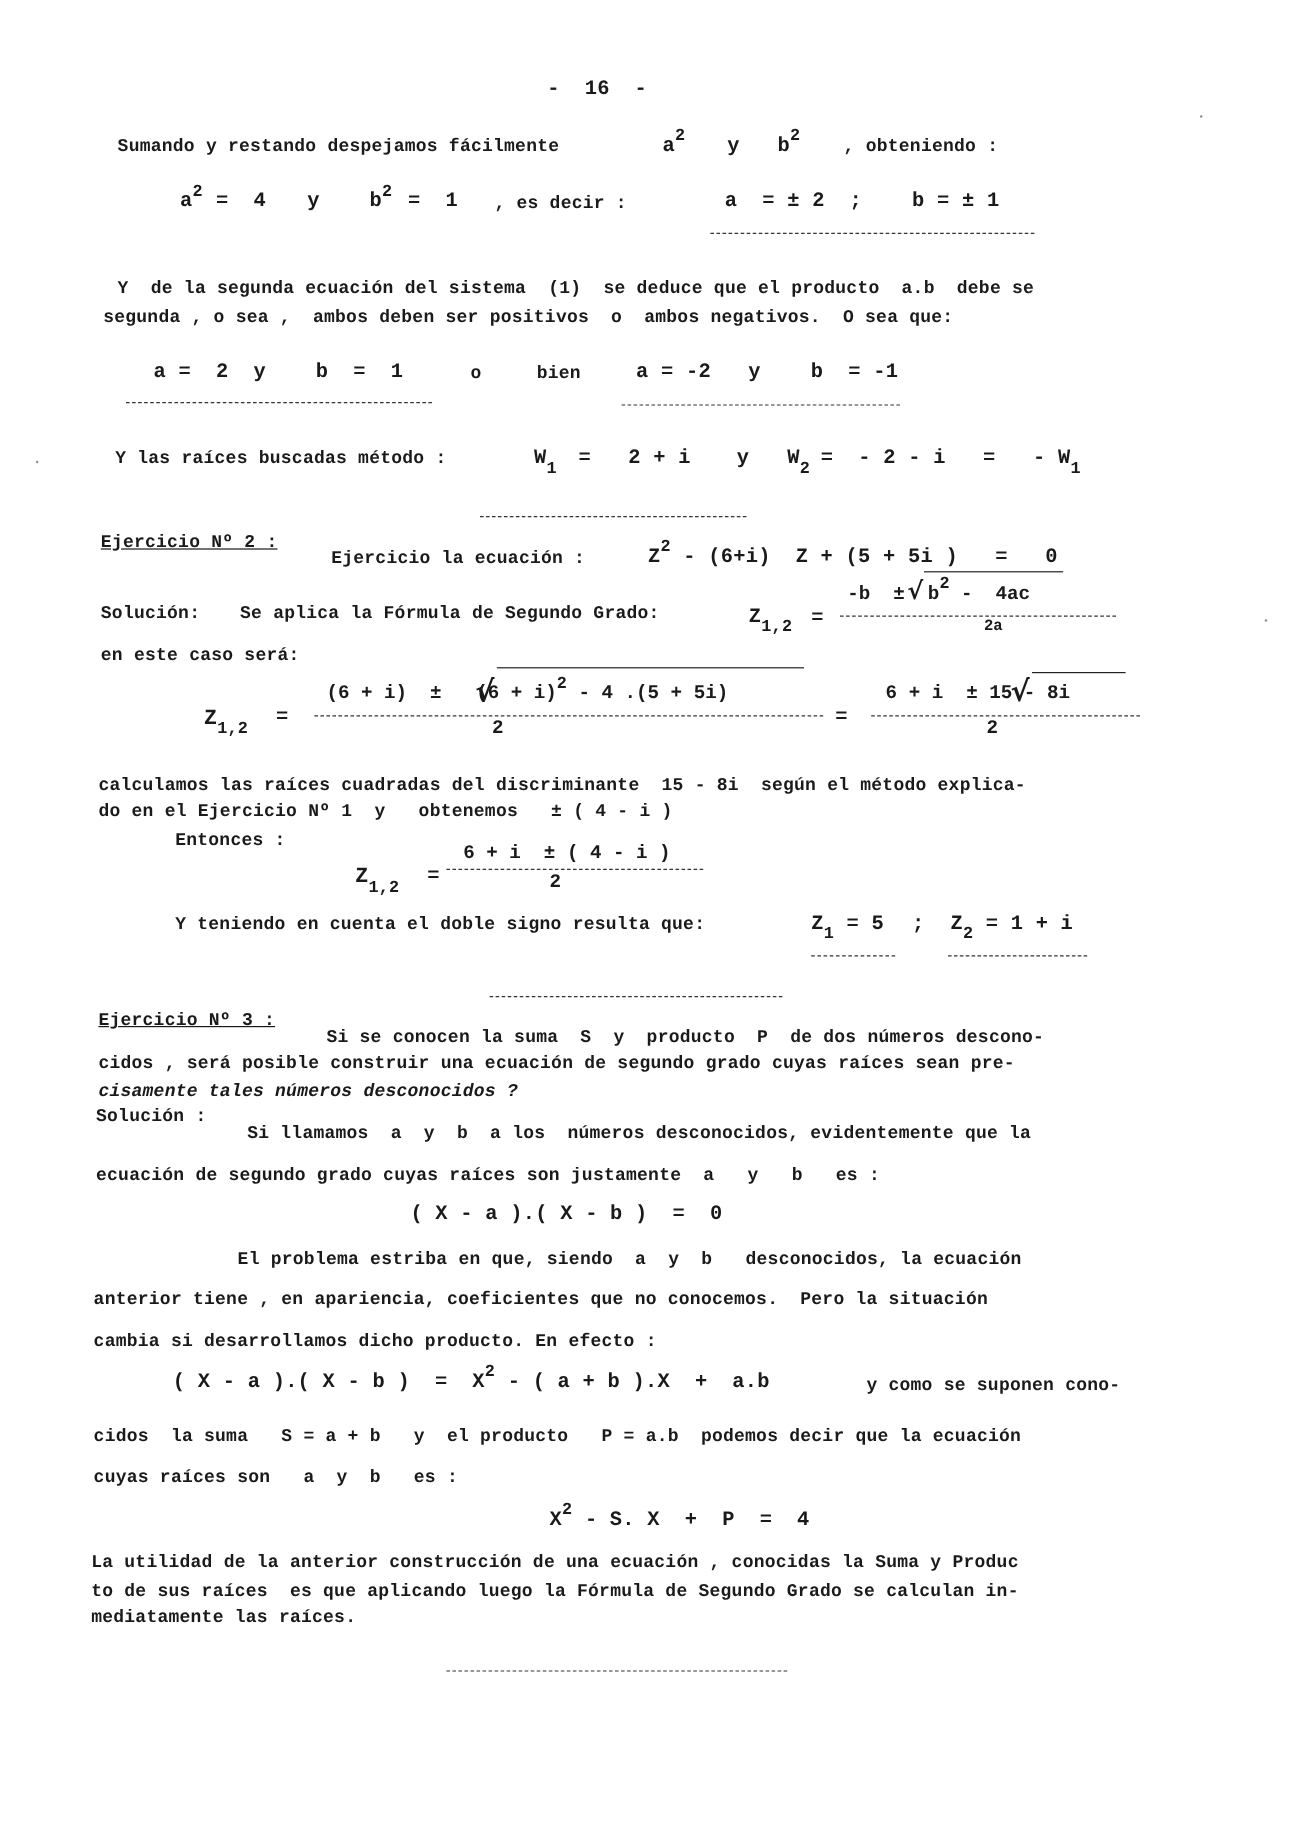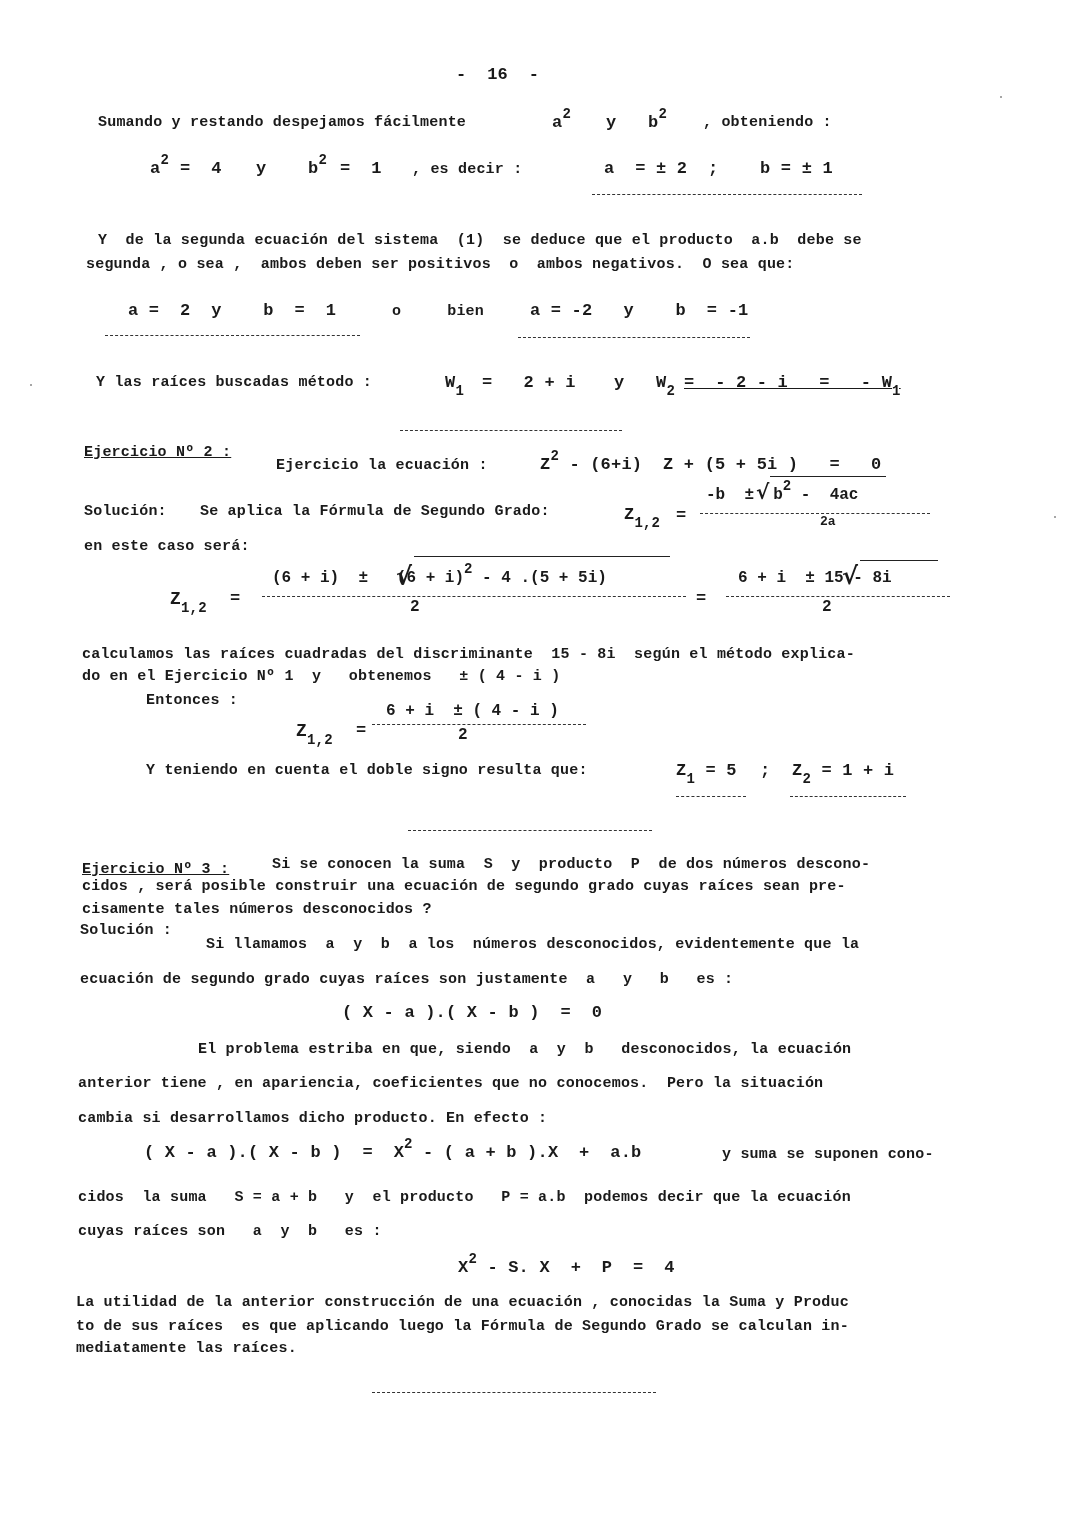--- a/index.html
+++ b/index.html
@@ -48,21 +48,21 @@
 <div class="t" style="left:392px;top:303px;">o     bien</div>
 <div class="t big" style="left:530px;top:302px;">a = -2   y    b  = -1</div>
 <div class="dash" style="left:105px;top:335px;width:255px;"></div>
 <div class="dash" style="left:518px;top:337px;width:232px;"></div>
 
 <div class="t" style="left:96px;top:374px;">Y las raíces buscadas método :</div>
 <div class="t big" style="left:445px;top:374px;"><span>W</span><span class="sub">1</span></div>
 <div class="t big" style="left:482px;top:374px;">=   2 + i</div>
 <div class="t big" style="left:614px;top:374px;">y</div>
 <div class="t big" style="left:656px;top:374px;"><span>W</span><span class="sub">2</span></div>
-<div class="t big" style="left:684px;top:374px;text-decoration:underline;"><span>=  - 2 - i   =   - W</span><span class="sub">1</span></div>
+<div class="t big" style="left:684px;top:374px;"><span>=  - 2 - i   =   - W</span><span class="sub">1</span></div>
 <div class="dash" style="left:400px;top:430px;width:222px;"></div>
 
 <div class="t ul" style="left:84px;top:444px;">Ejercicio Nº 2 :</div>
 <div class="t" style="left:276px;top:457px;">Ejercicio la ecuación :</div>
 <div class="t big" style="left:540px;top:456px;"><span>Z</span><span class="sup">2</span><span> - (6+i)  Z + (5 + 5i )   =   0</span></div>
 
 <div class="t" style="left:84px;top:503px;">Solución:</div>
 <div class="t" style="left:200px;top:503px;">Se aplica la Fórmula de Segundo Grado:</div>
 <div class="t big" style="left:624px;top:506px;"><span>Z</span><span class="sub">1,2</span></div>
 <div class="t big" style="left:676px;top:507px;">=</div>
@@ -108,35 +108,35 @@
 </div>
 
 <div class="t" style="left:146px;top:762px;">Y teniendo en cuenta el doble signo resulta que:</div>
 <div class="t big" style="left:676px;top:762px;"><span>Z</span><span class="sub">1</span><span> = 5</span></div>
 <div class="t big" style="left:760px;top:762px;">;</div>
 <div class="t big" style="left:792px;top:762px;"><span>Z</span><span class="sub">2</span><span> = 1 + i</span></div>
 <div class="dash" style="left:676px;top:796px;width:70px;"></div>
 <div class="dash" style="left:790px;top:796px;width:116px;"></div>
 <div class="dash" style="left:408px;top:830px;width:244px;"></div>
 
-<div class="t ul" style="left:82px;top:842px;margin-top:19px;">Ejercicio Nº 3 :</div>
+<div class="t ul" style="left:82px;top:842px;">Ejercicio Nº 3 :</div>
 <div class="t" style="left:272px;top:856px;">Si se conocen la suma  S  y  producto  P  de dos números descono-</div>
 <div class="t" style="left:82px;top:878px;">cidos , será posible construir una ecuación de segundo grado cuyas raíces sean pre-</div>
-<div class="t" style="left:82px;top:901px;">cisamente tales números desconocidos ?</div>
+<div class="t" style="left:82px;top:901px;font-style:italic;">cisamente tales números desconocidos ?</div>
 <div class="t" style="left:80px;top:922px;">Solución :</div>
 <div class="t" style="left:206px;top:936px;">Si llamamos  a  y  b  a los  números desconocidos, evidentemente que la</div>
 <div class="t" style="left:80px;top:971px;">ecuación de segundo grado cuyas raíces son justamente  a   y   b   es :</div>
 <div class="t big" style="left:342px;top:1004px;">( X - a ).( X - b )  =  0</div>
 
 <div class="t" style="left:198px;top:1041px;">El problema estriba en que, siendo  a  y  b   desconocidos, la ecuación</div>
 <div class="t" style="left:78px;top:1075px;">anterior tiene , en apariencia, coeficientes que no conocemos.  Pero la situación</div>
 <div class="t" style="left:78px;top:1110px;">cambia si desarrollamos dicho producto. En efecto :</div>
 
 <div class="t big" style="left:144px;top:1144px;"><span>( X - a ).( X - b )  =  X</span><span class="sup">2</span><span> - ( a + b ).X  +  a.b</span></div>
-<div class="t" style="left:722px;top:1146px;">y suma se suponen cono-</div>
+<div class="t" style="left:722px;top:1146px;">y como se suponen cono-</div>
 
 <div class="t" style="left:78px;top:1189px;">cidos  la suma   S = a + b   y  el producto   P = a.b  podemos decir que la ecuación</div>
 <div class="t" style="left:78px;top:1223px;">cuyas raíces son   a  y  b   es :</div>
 
 <div class="t big" style="left:458px;top:1259px;"><span>X</span><span class="sup">2</span><span> - S. X  +  P  =  4</span></div>
 
 <div class="t" style="left:76px;top:1294px;">La utilidad de la anterior construcción de una ecuación , conocidas la Suma y Produc</div>
 <div class="t" style="left:76px;top:1318px;">to de sus raíces  es que aplicando luego la Fórmula de Segundo Grado se calculan in-</div>
 <div class="t" style="left:76px;top:1340px;">mediatamente las raíces.</div>
 

